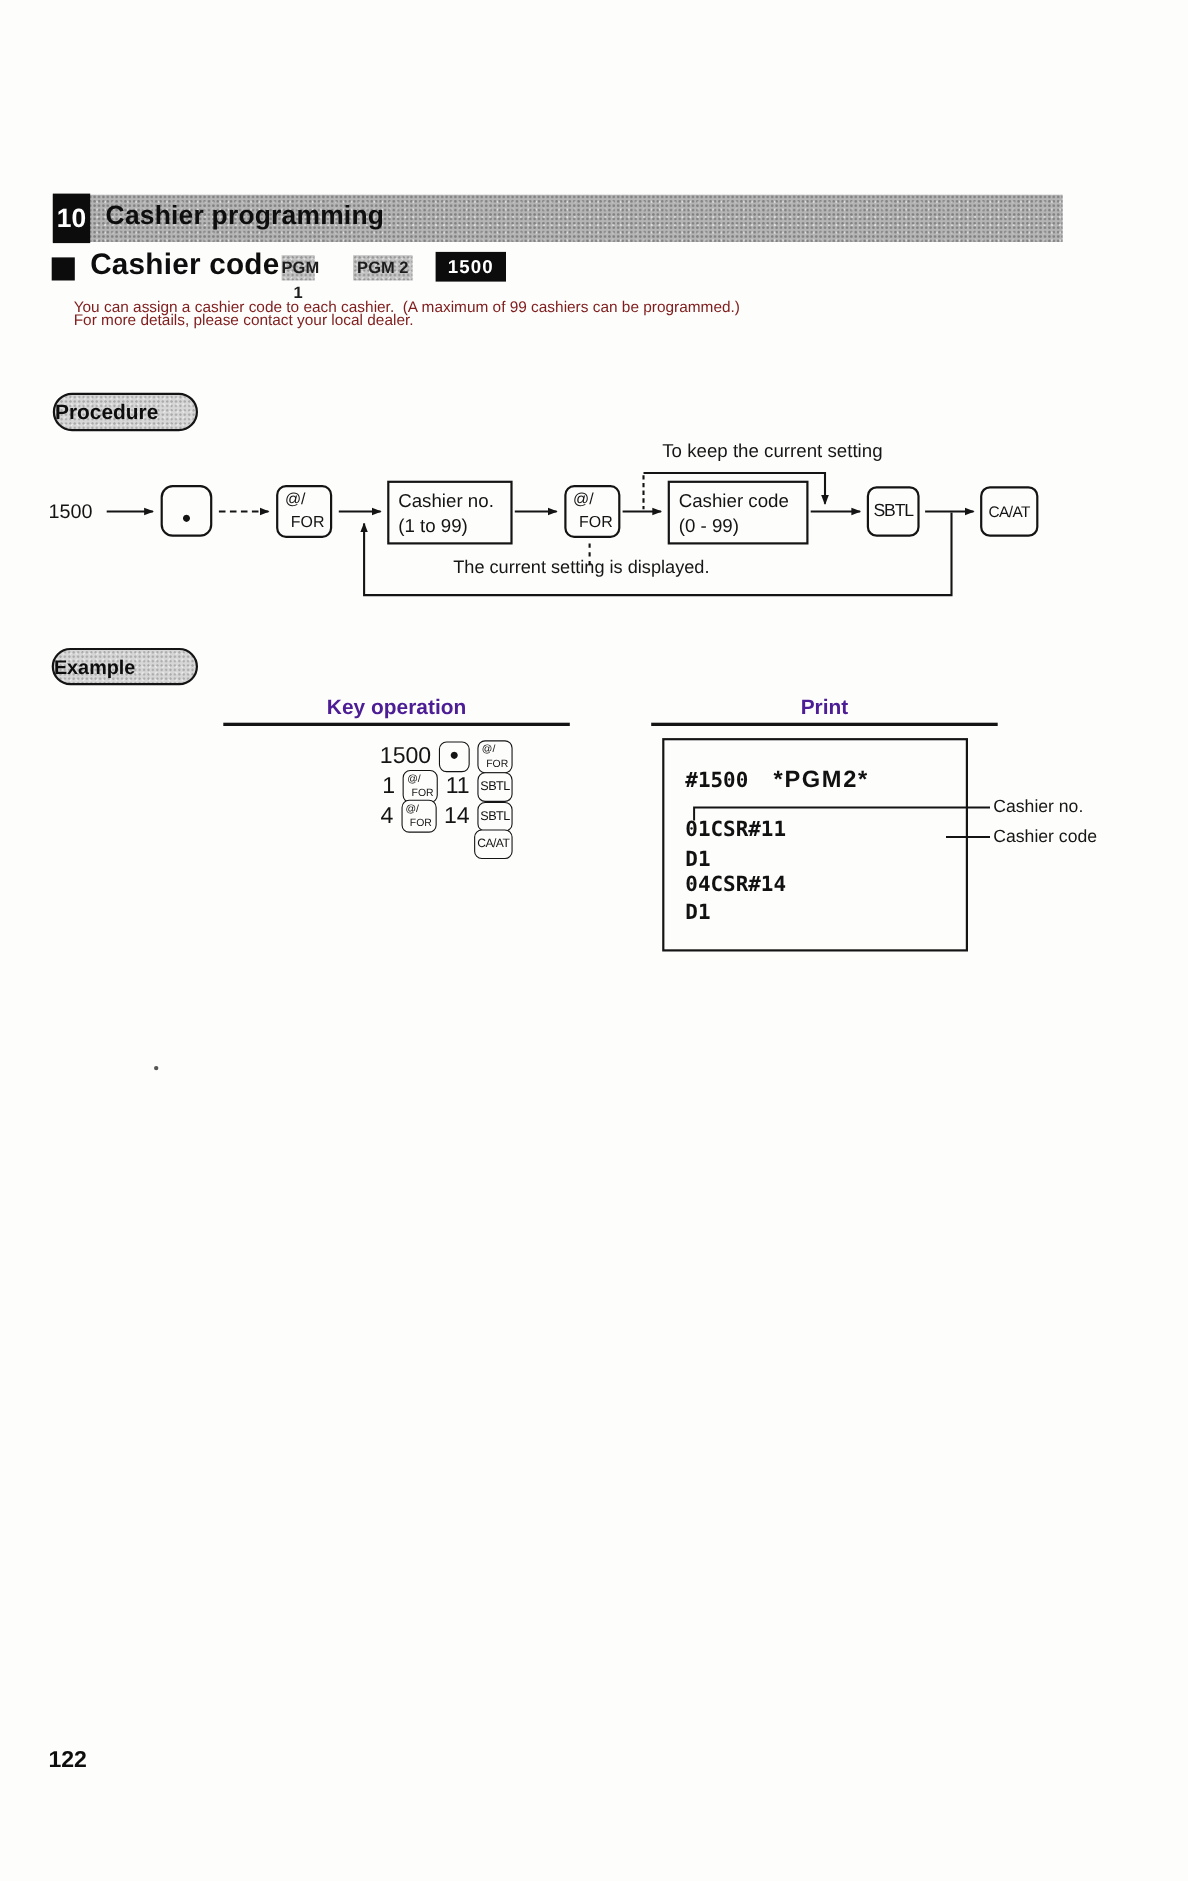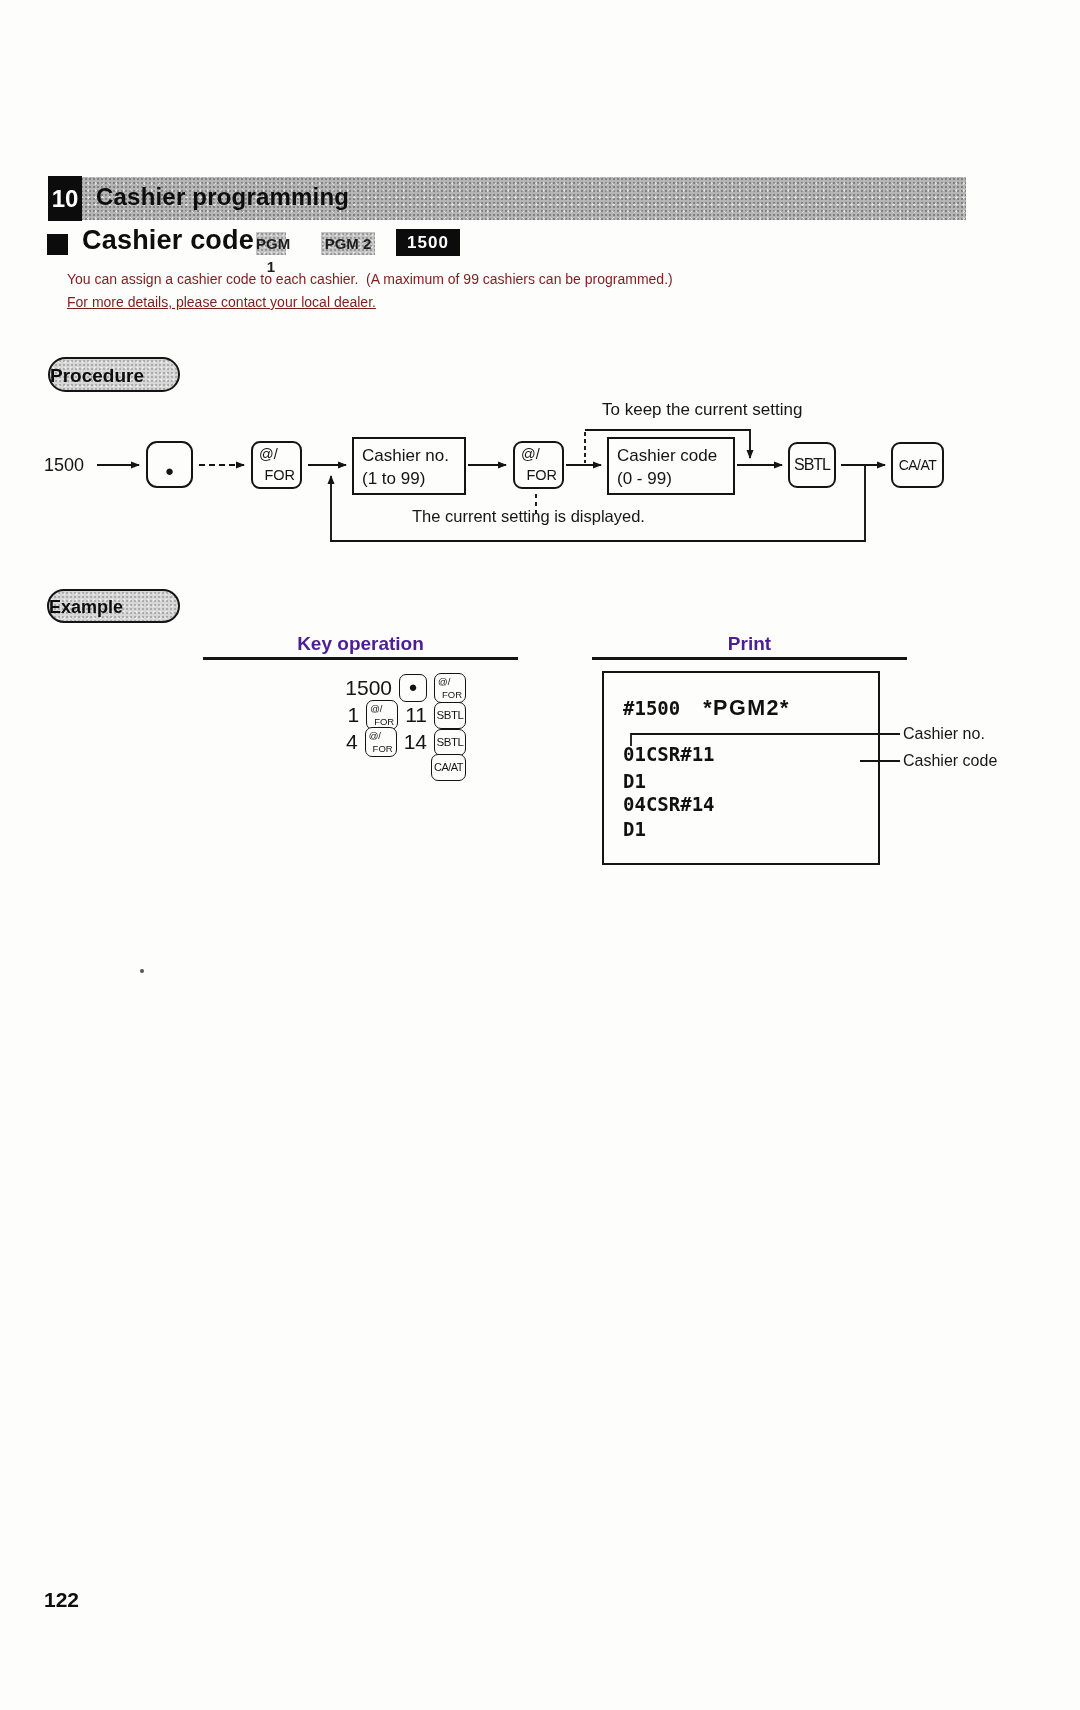--- a/index.html
+++ b/index.html
@@ -115,21 +115,21 @@
   <div class="abs halftone chapter-bar"></div>
   <div class="abs chapter-num">10</div>
   <div class="abs chapter-title">Cashier programming</div>
 
   <div class="abs sq-bullet"></div>
   <div class="abs section-title">Cashier code</div>
   <div class="abs halftone-badge badge badge-pgm1">PGM 1</div>
   <div class="abs halftone-badge badge badge-pgm2">PGM 2</div>
   <div class="abs badge-code">1500</div>
   <div class="abs body-text" style="top:271px;">You can assign a cashier code to each cashier.  (A maximum of 99 cashiers can be programmed.)</div>
-  <div class="abs body-text" style="top:294px;text-decoration:underline;">For more details, please contact your local dealer.</div>
+  <div class="abs body-text" style="top:282px;">For more details, please contact your local dealer.</div>
 
   <div class="abs halftone-capsule capsule capsule-procedure">
     <span>Procedure</span>
   </div>
 
   <div class="abs flow-label" style="left:44px; top:455px;">1500</div>
 
   <div class="abs key key-dot">
     <span class="dotglyph" style="font-size:15px; top:13px;">●</span>
   </div>

